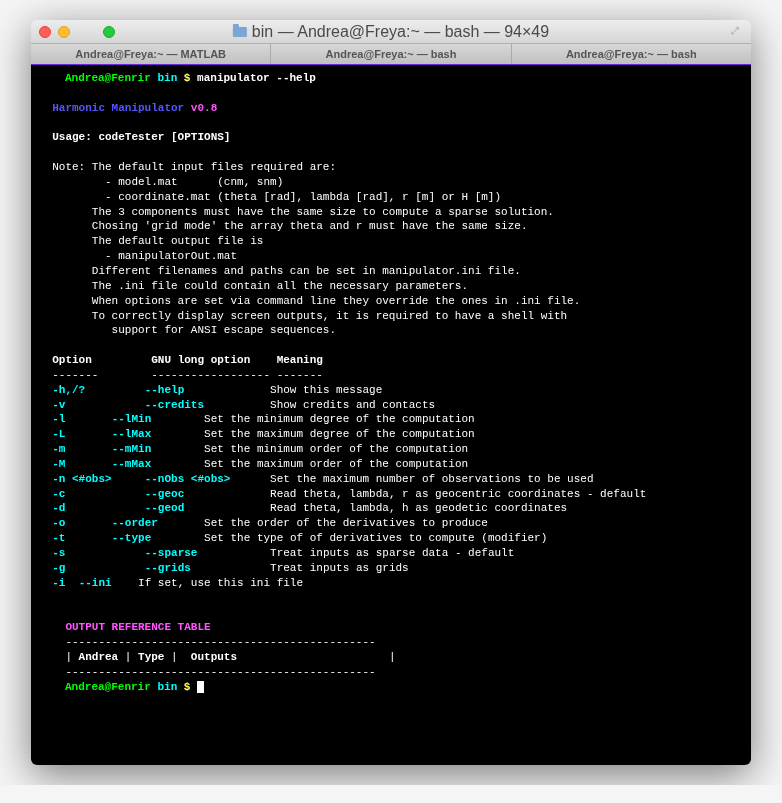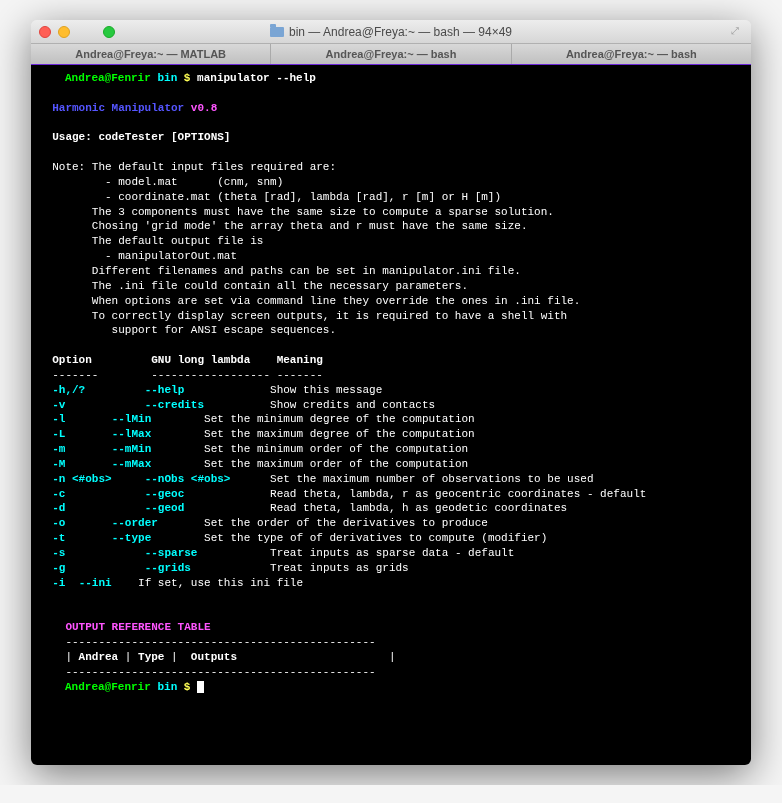--- a/index.html
+++ b/index.html
@@ -40,21 +40,21 @@
       height: 12px;
       border-radius: 50%;
     }
     .light.red { background: #ff5f56; border: 1px solid #e0443e; }
     .light.yellow { background: #ffbd2e; border: 1px solid #dea123; }
     .light.green { background: #27c93f; border: 1px solid #1aab29; }
     .title-text {
       position: absolute;
       left: 50%;
       transform: translateX(-50%);
-      font-size: 12px;
+      font-size: 16px;
       color: #4a4a4a;
       font-family: -apple-system, 'Helvetica Neue', sans-serif;
       display: flex;
       align-items: center;
       gap: 5px;
     }
     .folder-icon {
       width: 14px;
       height: 10px;
       background: #7aa5d4;
@@ -157,21 +157,21 @@
         The 3 components must have the same size to compute a sparse solution.
         Chosing 'grid mode' the array theta and r must have the same size.
         The default output file is
           - manipulatorOut.mat
         Different filenames and paths can be set in manipulator.ini file.
         The .ini file could contain all the necessary parameters.
         When options are set via command line they override the ones in .ini file.
         To correctly display screen outputs, it is required to have a shell with
            support for ANSI escape sequences.</span>
 
-  <span class="bold">Option</span>         <span class="bold">GNU long lambda</span>    <span class="bold">Meaning</span>
+  <span class="bold">Option</span>         <span class="bold">GNU long option</span>    <span class="bold">Meaning</span>
   -------        ------------------ -------
 <span id="options-block">  <span class="cyan">-h,/?        </span> <span class="cyan">--help            </span> Show this message
   <span class="cyan">-v           </span> <span class="cyan">--credits         </span> Show credits and contacts
   <span class="cyan">-l <deg>     </deg></span> <span class="cyan">--lMin <deg>      </deg></span> Set the minimum degree of the computation
   <span class="cyan">-L <deg>     </deg></span> <span class="cyan">--lMax <deg>      </deg></span> Set the maximum degree of the computation
   <span class="cyan">-m <ord>     </ord></span> <span class="cyan">--mMin <ord>      </ord></span> Set the minimum order of the computation
   <span class="cyan">-M <ord>     </ord></span> <span class="cyan">--mMax <ord>      </ord></span> Set the maximum order of the computation
   <span class="cyan">-n &lt;#obs&gt;    </span> <span class="cyan">--nObs &lt;#obs&gt;     </span> Set the maximum number of observations to be used
   <span class="cyan">-c           </span> <span class="cyan">--geoc            </span> Read theta, lambda, r as geocentric coordinates - default
   <span class="cyan">-d           </span> <span class="cyan">--geod            </span> Read theta, lambda, h as geodetic coordinates

